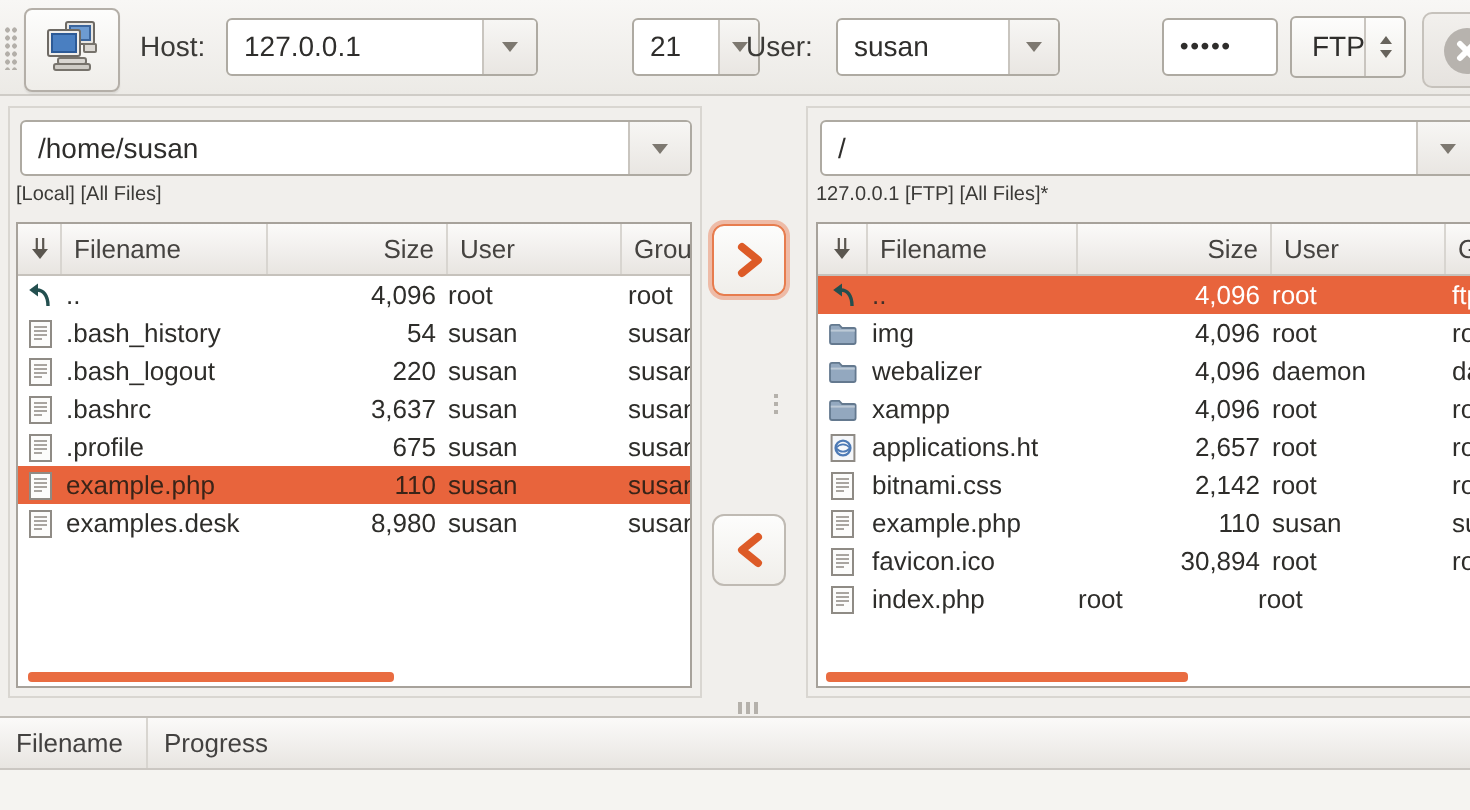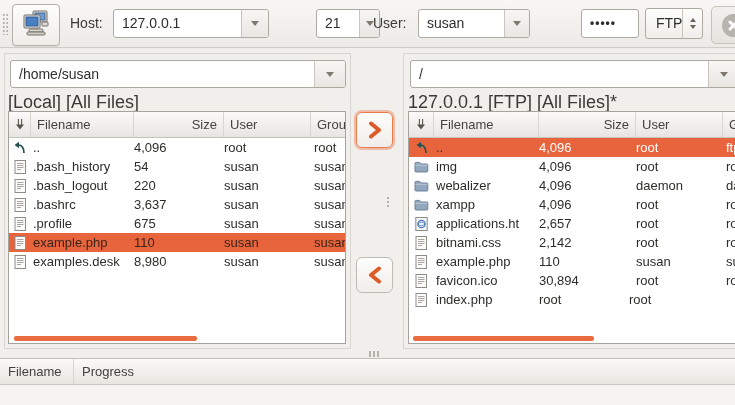--- a/index.html
+++ b/index.html
@@ -30,35 +30,35 @@
     display:flex;flex-direction:column;align-items:center;justify-content:center;gap:3px;}
   .btn-stop{position:absolute;left:711px;top:6px;width:42px;height:36px;border:1px solid #c6c2bc;border-radius:5px;
     background:linear-gradient(#f2f0ed,#e6e3df);display:flex;align-items:center;justify-content:center;}
   .stop-circle{width:23px;height:23px;border-radius:50%;background:#b7b3ae;display:flex;align-items:center;justify-content:center;}
   
   .pane-frame{position:absolute;top:53px;height:296px;border:1px solid #d9d6d1;box-sizing:border-box;}
   .pane-frame.local{left:4px;width:347px;}
   .pane-frame.remote{left:403px;width:345px;}
   .dircombo{position:absolute;top:60px;height:28px;}
   .dircombo .arrowbox{width:30px;}
-  .pstatus{position:absolute;top:92px;font-size:18px;color:#3b3a37;white-space:nowrap;}
+  .pstatus{position:absolute;top:92px;font-size:10px;color:#3b3a37;white-space:nowrap;}
   .listbox{position:absolute;top:111px;height:233px;background:#fff;border:1px solid #a7a29b;box-sizing:border-box;overflow:hidden;}
   .lheader{position:absolute;left:0;top:0;right:0;height:26px;display:flex;
     background:linear-gradient(#fbfaf9,#e8e5e1);border-bottom:1px solid #c6c2bc;box-sizing:border-box;}
   .hcell{box-sizing:border-box;border-right:1px solid #d8d5d0;font-size:13px;color:#454340;
     line-height:25px;padding-left:6px;flex-shrink:0;white-space:nowrap;overflow:hidden;}
   .hcell.h-icon{display:flex;align-items:center;justify-content:center;padding-left:0;}
   .hcell.h-size{text-align:right;padding-right:6px;}
   .hcell.h-group{flex:1 0 auto;border-right:none;}
   .rows{position:absolute;left:0;top:26px;right:0;bottom:0;overflow:hidden;}
   .frow{display:flex;height:19px;line-height:19px;font-size:13px;color:#2e2d2a;white-space:nowrap;}
   .cell{flex-shrink:0;box-sizing:border-box;overflow:hidden;}
   .c-icon{display:flex;align-items:center;justify-content:center;}
   .c-name{padding-left:2px;}
-  .c-size{padding-right:6px;}
+  .c-size{text-align:right;padding-right:6px;}
   .c-group{padding-left:3px;flex:1 0 auto;}
   
   .local .h-icon,.local .c-icon{width:22px;}
   .local .h-name,.local .c-name{width:103px;}
   .local .h-size,.local .c-size{width:90px;}
   .local .h-user,.local .c-user{width:87px;}
   .remote .h-icon,.remote .c-icon{width:25px;}
   .remote .h-name,.remote .c-name{width:105px;}
   .remote .h-size,.remote .c-size{width:97px;}
   .remote .h-user,.remote .c-user{width:87px;}

